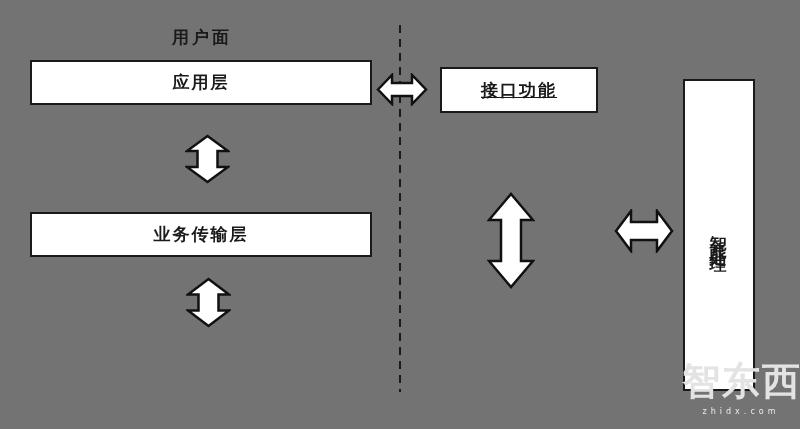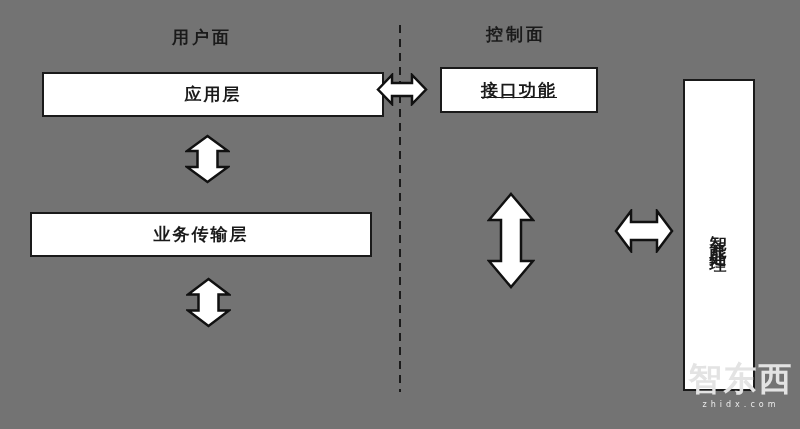--- a/index.html
+++ b/index.html
@@ -32,21 +32,21 @@
     background: #ffffff;
     display: flex;
     align-items: center;
     justify-content: center;
     font-size: 17px;
     font-weight: 600;
     letter-spacing: 2px;
     color: #1a1a1a;
     white-space: nowrap;
   }
-  .box-application   { left: 30px;  top: 72px;  width: 342px; height: 45px; margin-left: 12px; }
+  .box-application   { left: 30px;  top: 60px;  width: 342px; height: 45px; }
   .box-interface     { left: 440px; top: 67px;  width: 158px; height: 46px; text-decoration: underline; }
   .box-transport     { left: 30px;  top: 212px; width: 342px; height: 45px; }
   .box-mobile        { left: 30px;  top: 347px; width: 562px; height: 45px; }
   .box-intelligent   {
     left: 683px; top: 79px; width: 72px; height: 312px;
     writing-mode: vertical-rl;
     text-orientation: upright;
     letter-spacing: 7px;
     z-index: 3;
   }
@@ -76,21 +76,21 @@
   .watermark {
     position: absolute;
     left: 682px;
     top: 358px;
     width: 118px;
     text-align: center;
     z-index: 5;
     pointer-events: none;
   }
   .watermark-logo {
-    font-size: 33px;
+    font-size: 38px;
     font-weight: 700;
     letter-spacing: 2px;
     color: #e3e3e3;
     line-height: 1.25;
     white-space: nowrap;
   }
   .watermark-domain {
     margin-top: 1px;
     font-size: 8px;
     letter-spacing: 4px;
@@ -98,21 +98,20 @@
     white-space: nowrap;
   }
 </style>
 </head>
 <body>
 
 <div class="canvas">
 
   <div class="plane-label" style="left:102px; top:26px; width:200px;">用户面</div>
 
-  <div class="plane-label" style="left:416px; top:23px; width:200px;">控制面</div>
 
   <div class="box box-application">应用层</div>
 
   <div class="box box-interface">接口功能</div>
 
   <div class="box box-transport">业务传输层</div>
 
 
   <div class="box box-intelligent">智能处理</div>
 

